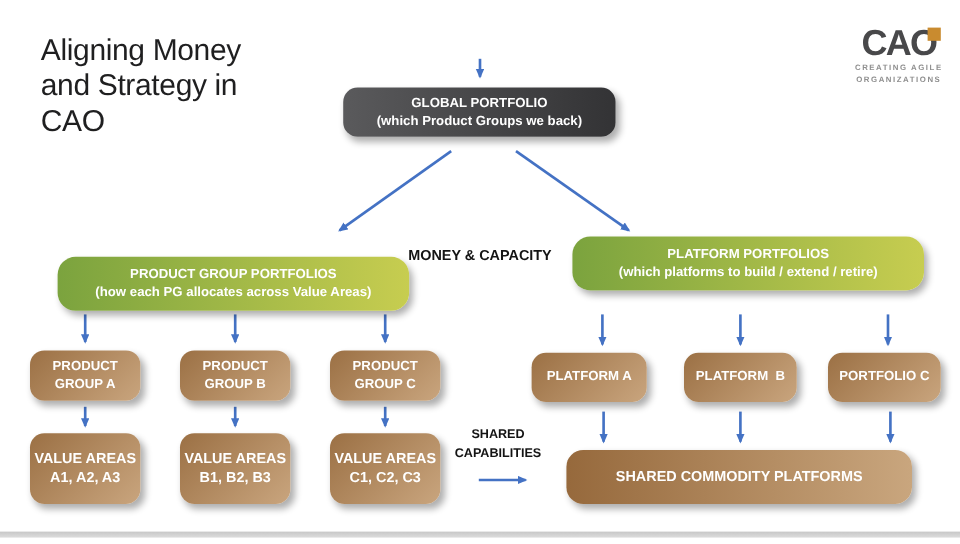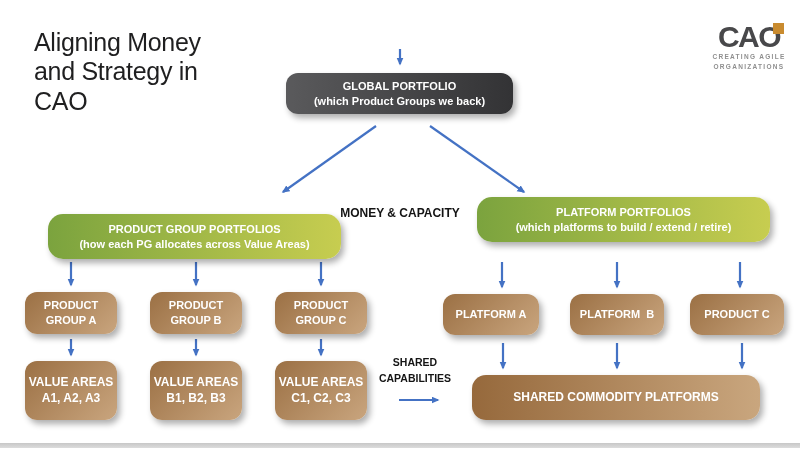--- a/index.html
+++ b/index.html
@@ -140,21 +140,21 @@
     <span class="l">GROUP C</span>
   </div>
 
   <div class="node tan n-pla">
     <span class="l">PLATFORM A</span>
   </div>
   <div class="node tan n-plb">
     <span class="l">PLATFORM  B</span>
   </div>
   <div class="node tan n-plc">
-    <span class="l">PRODUCT C</span>
+    <span class="l">PORTFOLIO C</span>
   </div>
 
   <div class="node tan fs12 n-vaa">
     <span class="l">VALUE AREAS</span>
     <span class="l">A1, A2, A3</span>
   </div>
   <div class="node tan fs12 n-vab">
     <span class="l">VALUE AREAS</span>
     <span class="l">B1, B2, B3</span>
   </div>

